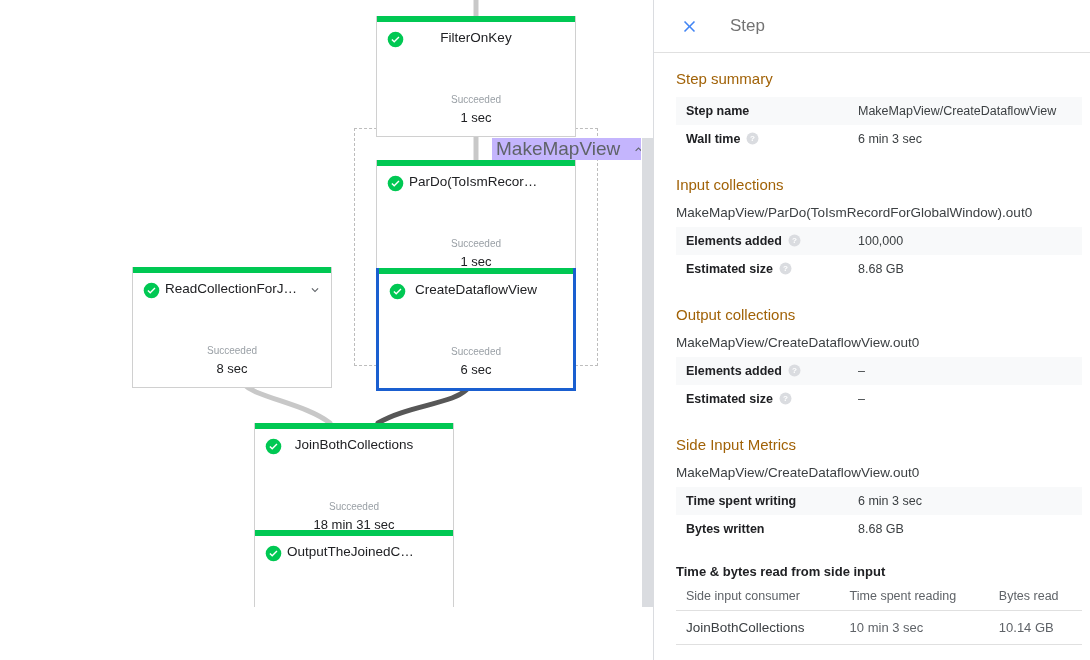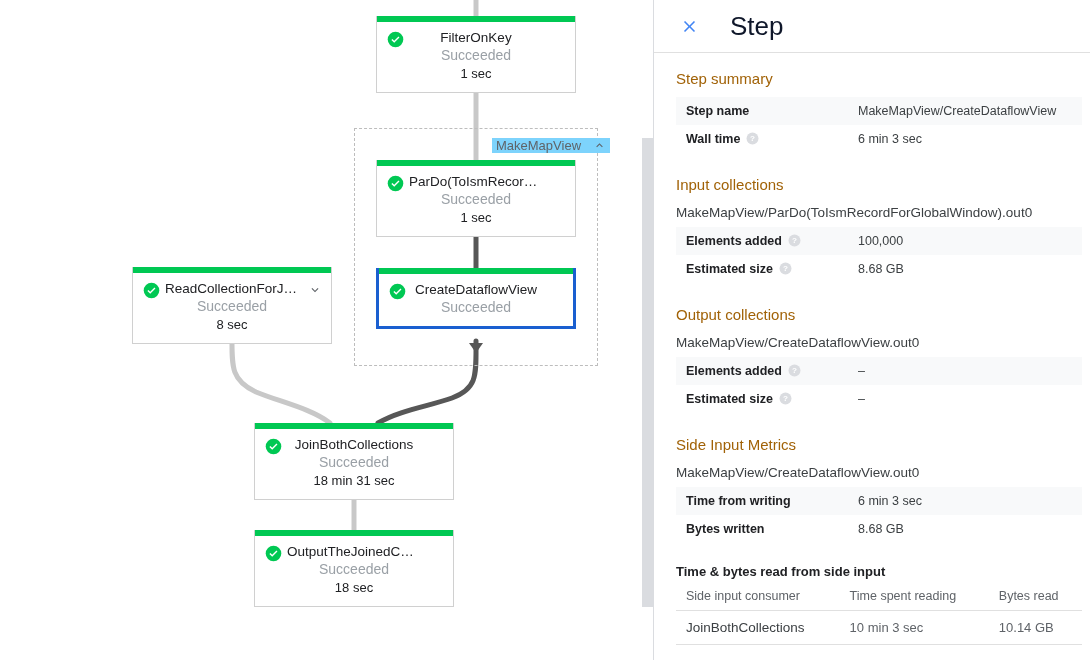--- a/index.html
+++ b/index.html
@@ -73,23 +73,23 @@
 
   
   .group-box {
     position: absolute;
     border: 1px dashed #bdbdbd;
     background: transparent;
   }
   .group-label {
     position: absolute;
     display: flex; align-items: center; gap: 12px;
-    font-size: 13px;
+    font-size: 19px;
     color: #5f6368;
-    background: #7dd3fc;
+    background: #c4b5fd;
     padding: 0 4px;
     cursor: pointer;
     white-space: nowrap;
   }
 
   
   .node {
     position: absolute;
     background: #ffffff;
     border: 1px solid #d0d0d0;
@@ -125,23 +125,24 @@
     font-size: 13.5px;
     font-weight: normal;
     color: #202124;
     line-height: 17px;
     white-space: nowrap;
     overflow: hidden;
     text-overflow: ellipsis;
     padding: 0 22px;
   }
   .node-status {
-    font-size: 14px;
+    font-size: 10px;
     color: #9aa0a6;
     line-height: 19px;
+    margin-top: 44px;
   }
   .node-time {
     font-size: 13px;
     color: #202124;
     line-height: 18px;
   }
 
   
   .canvas-scrollbar {
     position: absolute;
@@ -174,22 +175,22 @@
     padding: 0 16px 0 20px;
     border-bottom: 1px solid #e0e0e0;
   }
   .close-btn {
     width: 30px; height: 30px;
     display: flex; align-items: center; justify-content: center;
     cursor: pointer;
   }
   .panel-title {
     margin-left: 26px;
-    font-size: 26px;
-    color: #0f172a;
+    font-size: 17px;
+    color: #737373;
     font-weight: 400;
   }
 
   .panel-body {
     padding: 16px 8px 10px 22px;
     height: 607px;
     overflow: hidden;
   }
 
   .sec-title {
@@ -333,20 +334,21 @@
 
       <div class="node selected" style="left:376px; top:268px; width:200px;">
         <div class="node-bar"></div>
         <div class="node-body">
           <svg class="node-check" viewBox="0 0 24 24">
             <circle cx="12" cy="12" r="11" fill="#00c853"></circle>
             <path fill="#fff" d="M10.2 16.6l-4-4 1.4-1.4 2.6 2.6 6-6 1.4 1.4z"></path>
           </svg>
           <div class="node-name">CreateDataflowView</div>
           <div class="node-status">Succeeded</div>
+          <div class="node-time">6 sec</div>
         </div>
       </div>
 
       <div class="node" style="left:132px; top:267px; width:200px;">
         <div class="node-bar"></div>
         <div class="node-body">
           <svg class="node-check" viewBox="0 0 24 24">
             <circle cx="12" cy="12" r="11" fill="#00c853"></circle>
             <path fill="#fff" d="M10.2 16.6l-4-4 1.4-1.4 2.6 2.6 6-6 1.4 1.4z"></path>
           </svg>
@@ -462,21 +464,21 @@
           <td class="kv-value">–</td>
         </tr>
       </tbody>
         </table>
 
       <div class="sec-title gap">Side Input Metrics</div>
       <div class="coll-name">MakeMapView/CreateDataflowView.out0</div>
       <table class="kv-table">
         <tbody>
             <tr class="shade">
-          <td class="kv-label">Time from writing</td>
+          <td class="kv-label">Time spent writing</td>
           <td class="kv-value">6 min 3 sec</td>
         </tr>
         <tr>
           <td class="kv-label">Bytes written</td>
           <td class="kv-value">8.68 GB</td>
         </tr>
       </tbody>
         </table>
 
       <div class="sub-title">Time &amp; bytes read from side input</div>

